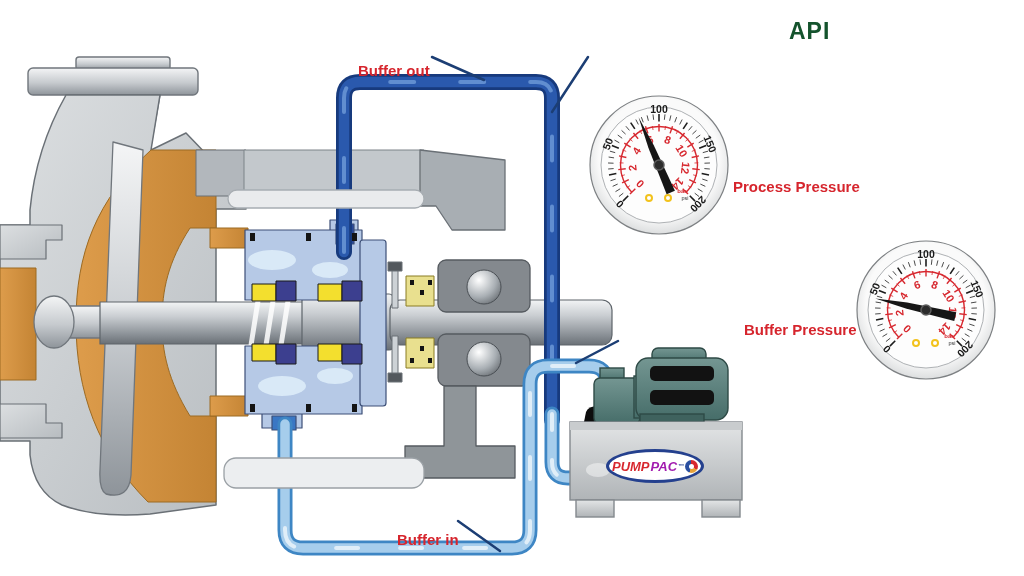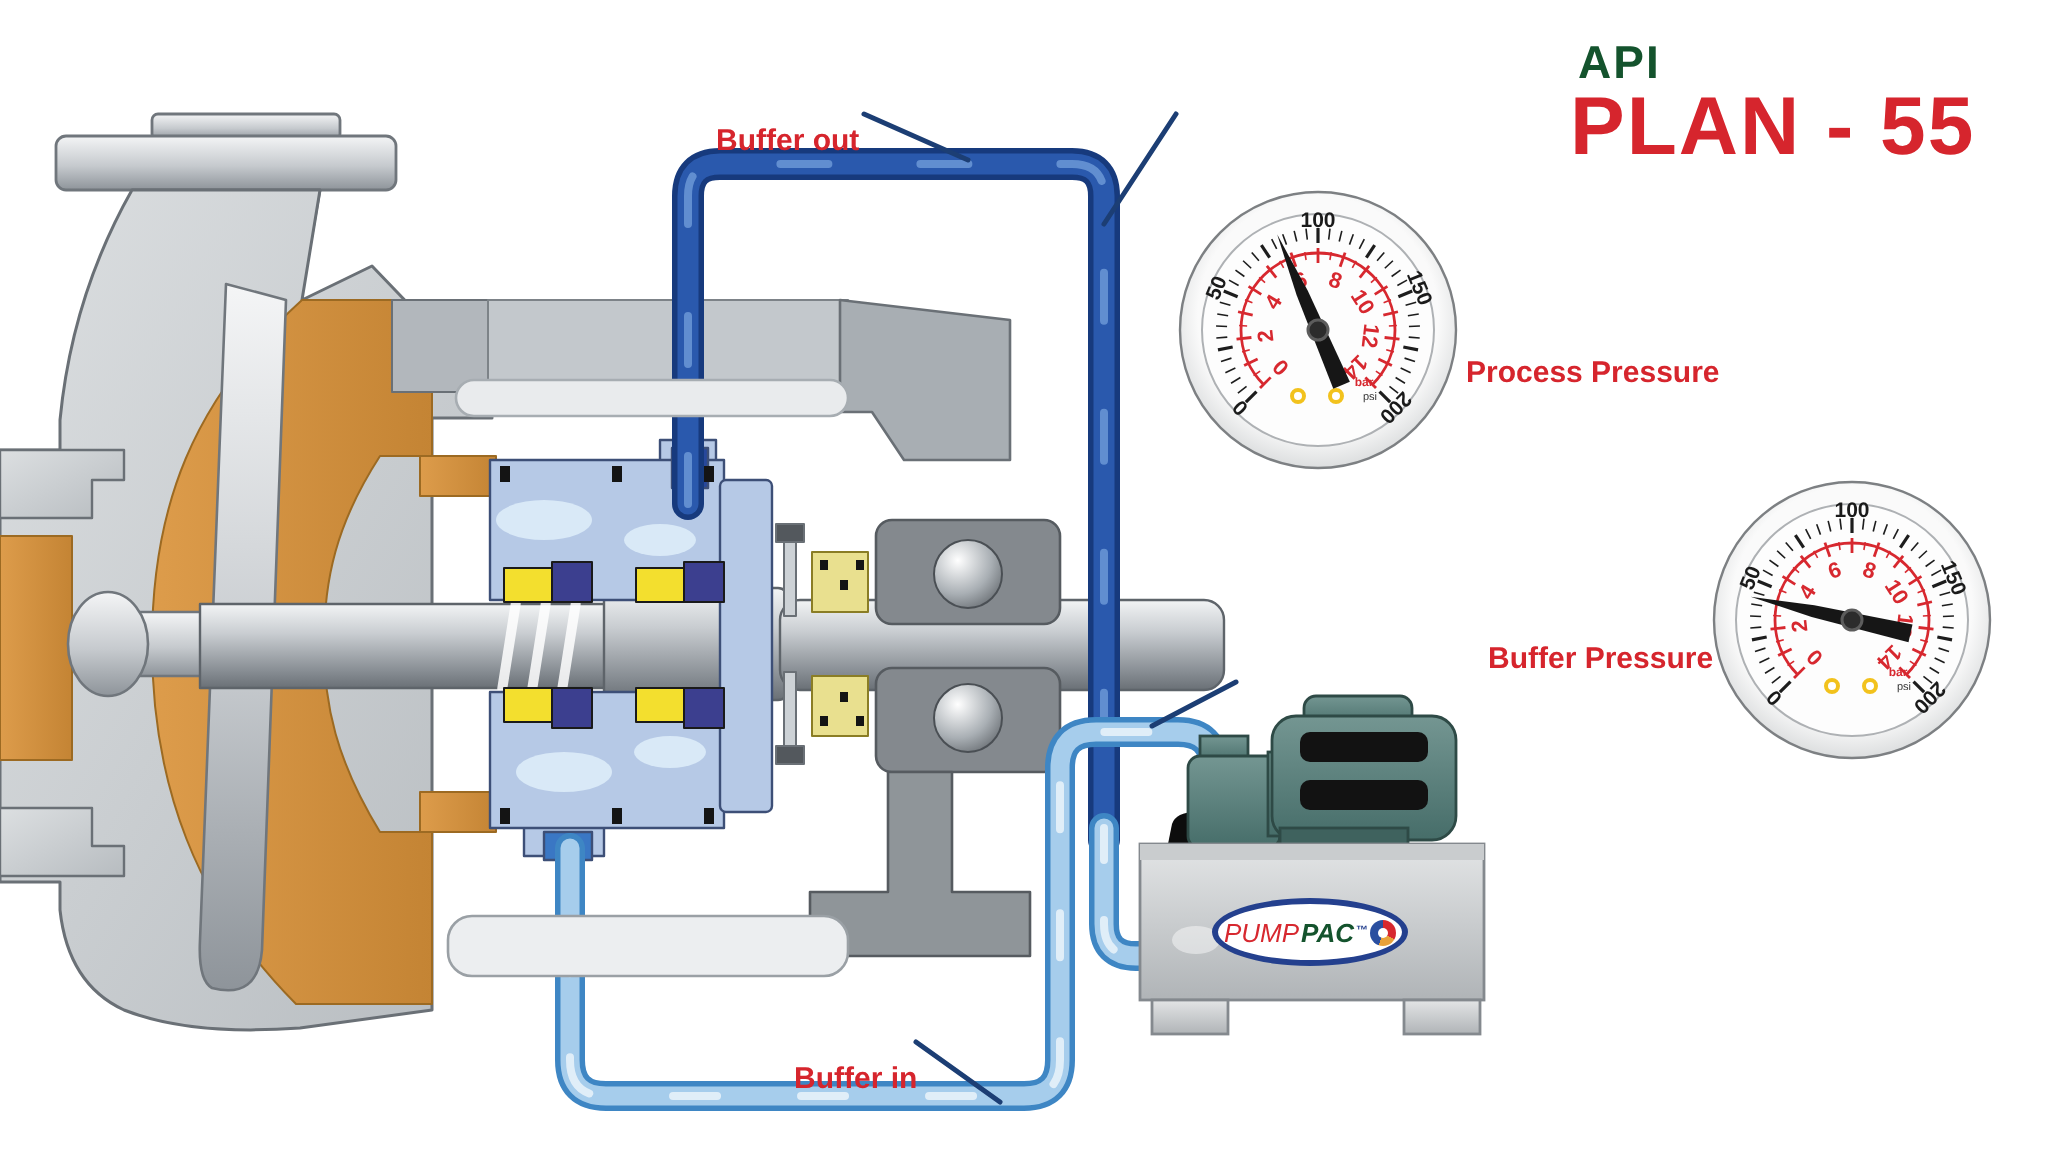--- a/index.html
+++ b/index.html
@@ -5,22 +5,22 @@
   html,body{margin:0;padding:0;background:#ffffff;}
   .stage{position:relative;width:1024px;height:576px;background:#ffffff;overflow:hidden;
          font-family:"Liberation Sans",sans-serif;}
   .stage svg{position:absolute;left:0;top:0;}
   .callout{position:absolute;color:#d6252d;font-weight:bold;font-size:15px;line-height:19px;white-space:nowrap;margin-top:20px;}
   .title-api{position:absolute;left:789px;top:18px;color:#14532d;font-weight:800;font-size:23px;letter-spacing:1px;}
   .title-plan{position:absolute;left:785px;top:40px;color:#d6252d;font-weight:900;font-size:41px;letter-spacing:1px;}
   .pp-logo{position:absolute;left:606px;top:449px;width:98px;height:34px;background:#fff;
            border:3px solid #24408e;border-radius:50%;display:flex;align-items:center;justify-content:center;
            box-sizing:border-box;gap:1px;}
-  .pp-logo .pump{color:#d7282f;font-style:italic;font-weight:400;font-size:13px;letter-spacing:0;}
-  .pp-logo .pac{color:#14532d;font-style:italic;font-weight:900;font-size:13px;}
+  .pp-logo .pump{color:#d7282f;font-style:italic;font-weight:700;font-size:13px;letter-spacing:0;}
+  .pp-logo .pac{color:#a21caf;font-style:italic;font-weight:900;font-size:13px;}
   .pp-logo .tm{color:#24408e;font-size:6px;vertical-align:super;font-weight:700;}
   .pp-logo .globe{width:13px;height:13px;border-radius:50%;
            background:conic-gradient(#d7282f 0 120deg,#e8a13a 120deg 200deg,#2a4fa0 200deg 360deg);
            position:relative;flex:0 0 auto;}
   .pp-logo .globe i{position:absolute;left:4px;top:4px;width:5px;height:5px;background:#fff;border-radius:50%;}
 </style>
 </head>
 <body>
 
 <div class="stage">
@@ -407,21 +407,20 @@
     <line x1="458" y1="521" x2="500" y2="551"></line>
   </g>
 </svg>
 
   <div class="callout" style="left:358px;top:41px">Buffer out</div>
   <div class="callout" style="left:733px;top:157px">Process Pressure</div>
   <div class="callout" style="left:744px;top:300px">Buffer Pressure</div>
   <div class="callout" style="left:397px;top:510px">Buffer in</div>
 
   <div class="title-api">API</div>
-  <div class="title-plan">PLAN - 55</div>
 
   <div class="pp-logo">
     <span class="pump">PUMP</span>
       <span class="pac">PAC</span>
       <span class="tm">™</span>
     <span class="globe">
         <i></i>
       </span>
   </div>
 </div>

